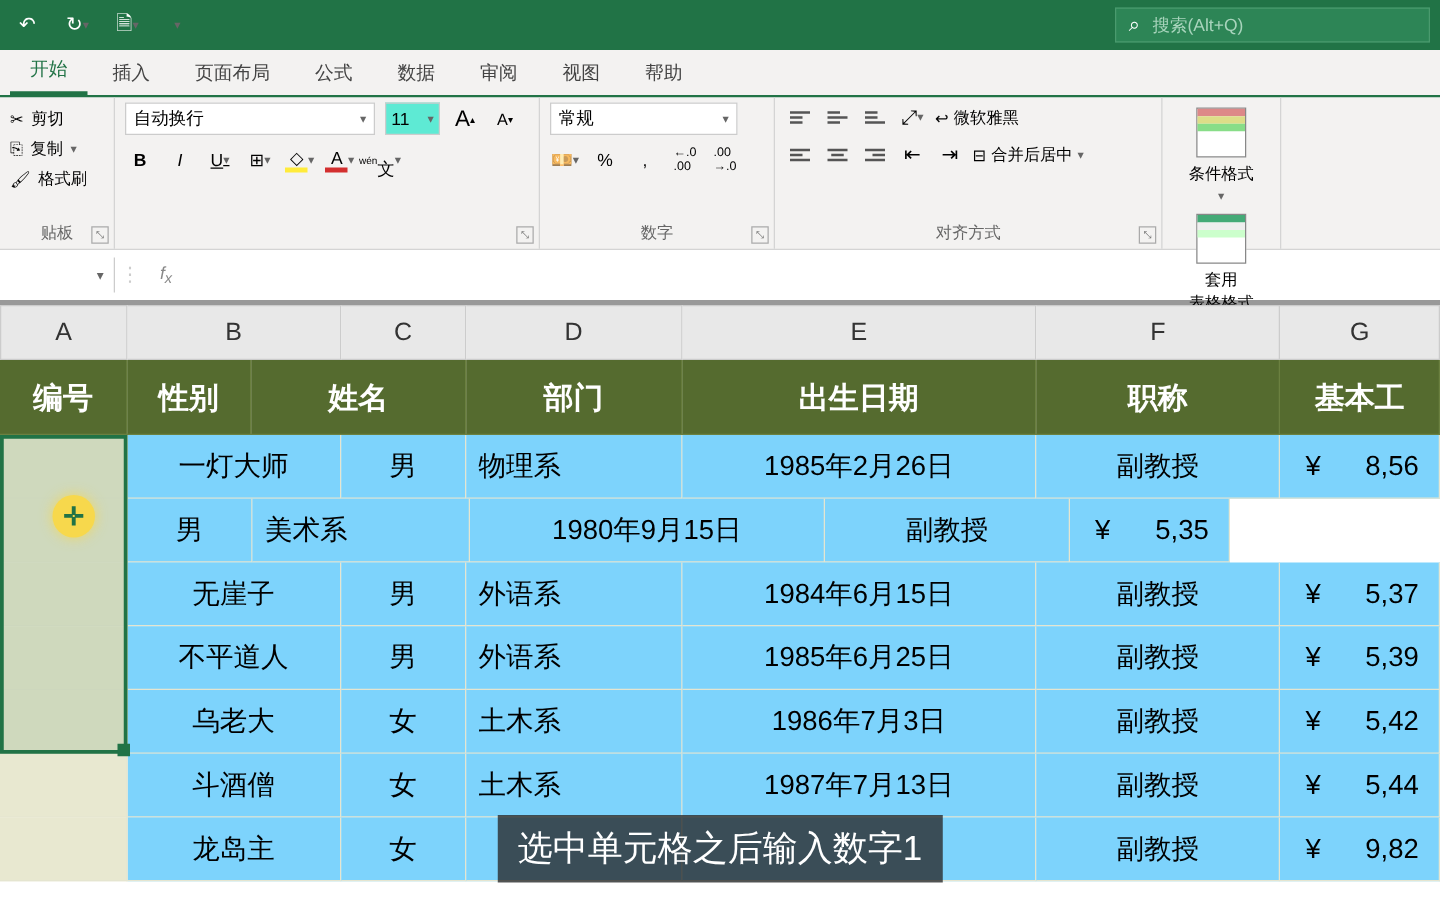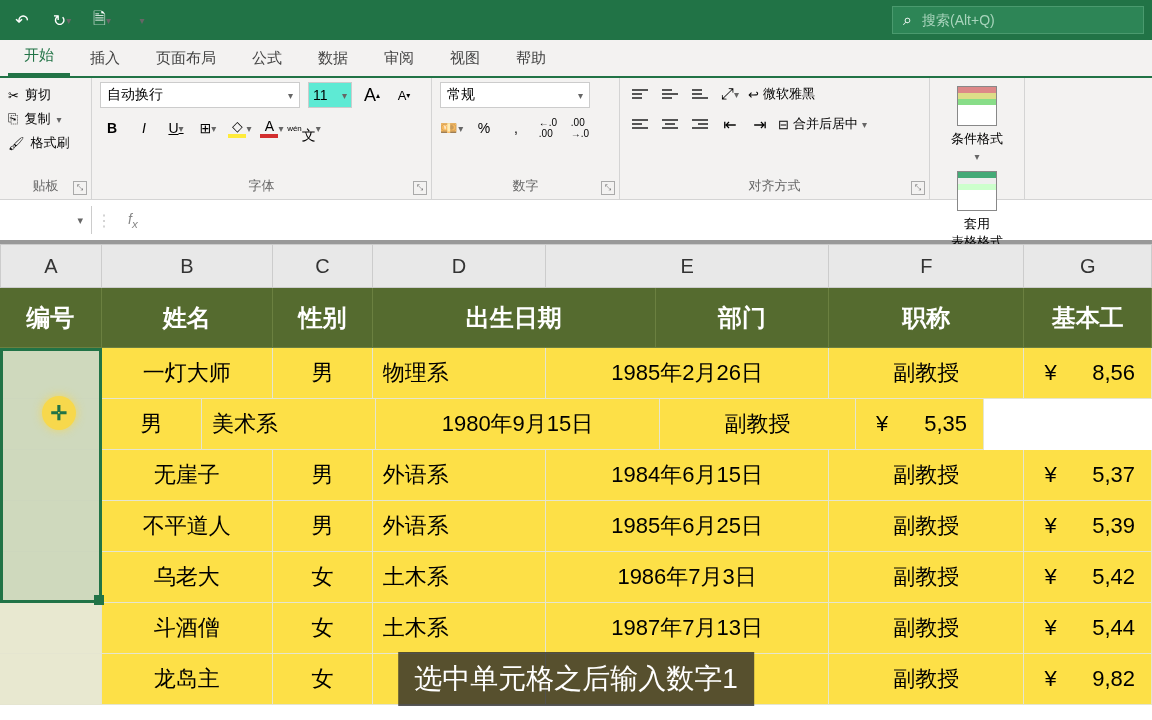--- a/index.html
+++ b/index.html
@@ -57,21 +57,21 @@
     
     .grid-area { height: 472px; overflow: hidden; position: relative; }
     .col-headers { display: flex; height: 44px; }
     .col-header { border: 1px solid #ccc; background: #e8e8e8; display: flex; align-items: center; justify-content: center; font-size: 20px; color: #333; border-left: none; }
     .col-header:first-child { border-left: 1px solid #ccc; }
     
     .data-header-row { display: flex; height: 60px; }
     .data-header { background: #556b2f; color: #fff; font-size: 24px; font-weight: bold; display: flex; align-items: center; justify-content: center; border-right: 1px solid #6b8040; border-bottom: 1px solid #6b8040; }
     
     .data-row { display: flex; height: 51px; }
-    .data-cell { font-size: 22px; display: flex; align-items: center; border-right: 1px solid #e5e5d0; border-bottom: 1px solid #e5e5d0; padding: 0 10px; background: #fde047; }
+    .data-cell { font-size: 22px; display: flex; align-items: center; border-right: 1px solid #e5e5d0; border-bottom: 1px solid #e5e5d0; padding: 0 10px; background: #7dd3fc; }
     .cell-center { justify-content: center; }
     .cell-currency { justify-content: space-between; padding: 0 16px 0 20px; }
     
     .id-cell { background: #e8e8d0; position: relative; }
     .selected-range { position: absolute; left: 0; top: 104px; width: 102px; height: 255px; border: 3px solid #217346; background: rgba(169,196,160,0.4); pointer-events: none; z-index: 5; }
     .fill-handle { position: absolute; right: -5px; bottom: -5px; width: 10px; height: 10px; background: #217346; }
     
     .cursor-mark { position: absolute; left: 42px; top: 152px; width: 34px; height: 34px; background: #f7d84c; border-radius: 50%; display: flex; align-items: center; justify-content: center; color: #217346; font-size: 20px; font-weight: bold; z-index: 10; box-shadow: 0 0 10px rgba(247,216,76,0.8); }
     
     .subtitle-overlay { position: absolute; left: 50%; transform: translateX(-50%); bottom: 10px; background: rgba(40,40,40,0.78); color: #fff; font-size: 28px; padding: 8px 16px; z-index: 20; }
@@ -153,21 +153,20 @@
             <span style="display:flex;flex-direction:column;align-items:center">◇<div class="color-swatch" style="background:#ffeb3b"></div></span>
             <span class="chevron">▾</span>
           </div>
         <div class="font-btn">
             <span style="display:flex;flex-direction:column;align-items:center">A<div class="color-swatch" style="background:#d32f2f"></div></span>
             <span class="chevron">▾</span>
           </div>
         <div class="font-btn"><sup style="font-size:8px">wén</sup><br>文<span class="chevron">▾</span></div>
       </div>
     </div>
-    <div class="group-label">字体</div>
     <div class="group-expand">⤡</div>
   </div>
 
   <div class="ribbon-group number-group">
     <div>
       <div class="num-format">
           <span>常规</span>
           <span class="chevron">▾</span>
         </div>
       <div class="font-row">
@@ -290,24 +289,24 @@
       <div class="col-header" style="width: 102px;">A</div>
       <div class="col-header" style="width: 172px;">B</div>
       <div class="col-header" style="width: 100px;">C</div>
       <div class="col-header" style="width: 174px;">D</div>
       <div class="col-header" style="width: 284px;">E</div>
       <div class="col-header" style="width: 196px;">F</div>
       <div class="col-header" style="width: 128px;">G</div>
     </div>
   <div class="data-header-row" id="data-headers">
       <div class="data-header" style="width: 102px;">编号</div>
+      <div class="data-header" style="width: 100px;">性别</div>
       <div class="data-header" style="width: 172px;">姓名</div>
-      <div class="data-header" style="width: 100px;">性别</div>
+      <div class="data-header" style="width: 174px;">部门</div>
       <div class="data-header" style="width: 284px;">出生日期</div>
-      <div class="data-header" style="width: 174px;">部门</div>
       <div class="data-header" style="width: 196px;">职称</div>
       <div class="data-header" style="width: 128px;">基本工</div>
     </div>
   <div id="data-rows">
       <div class="data-row">
         <div class="data-cell id-cell" style="width: 102px;"></div>
         <div class="data-cell cell-center" style="width: 172px;">一灯大师</div>
         <div class="data-cell cell-center" style="width: 100px;">男</div>
         <div class="data-cell " style="width: 174px;">物理系</div>
         <div class="data-cell cell-center" style="width: 284px;">1985年2月26日</div>

